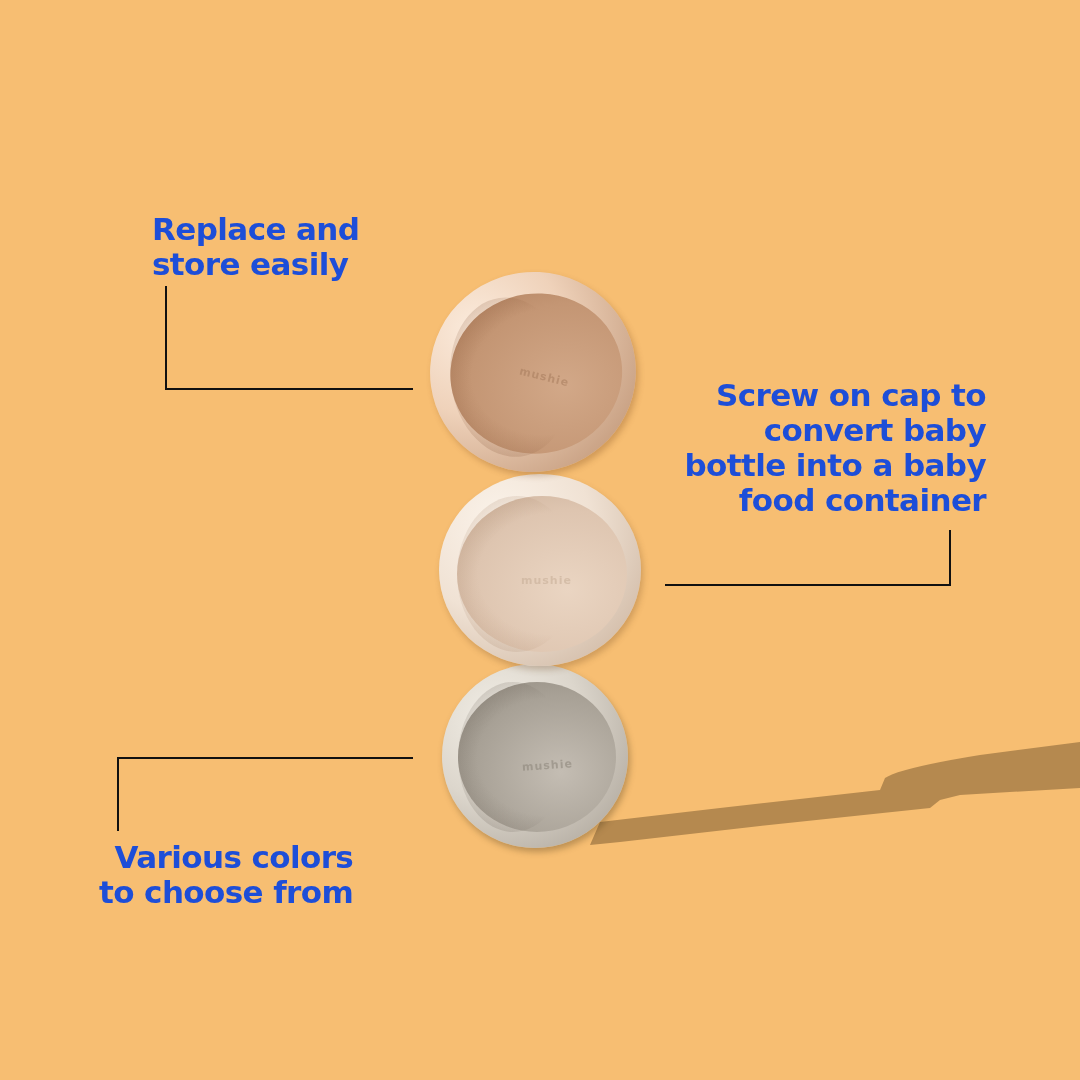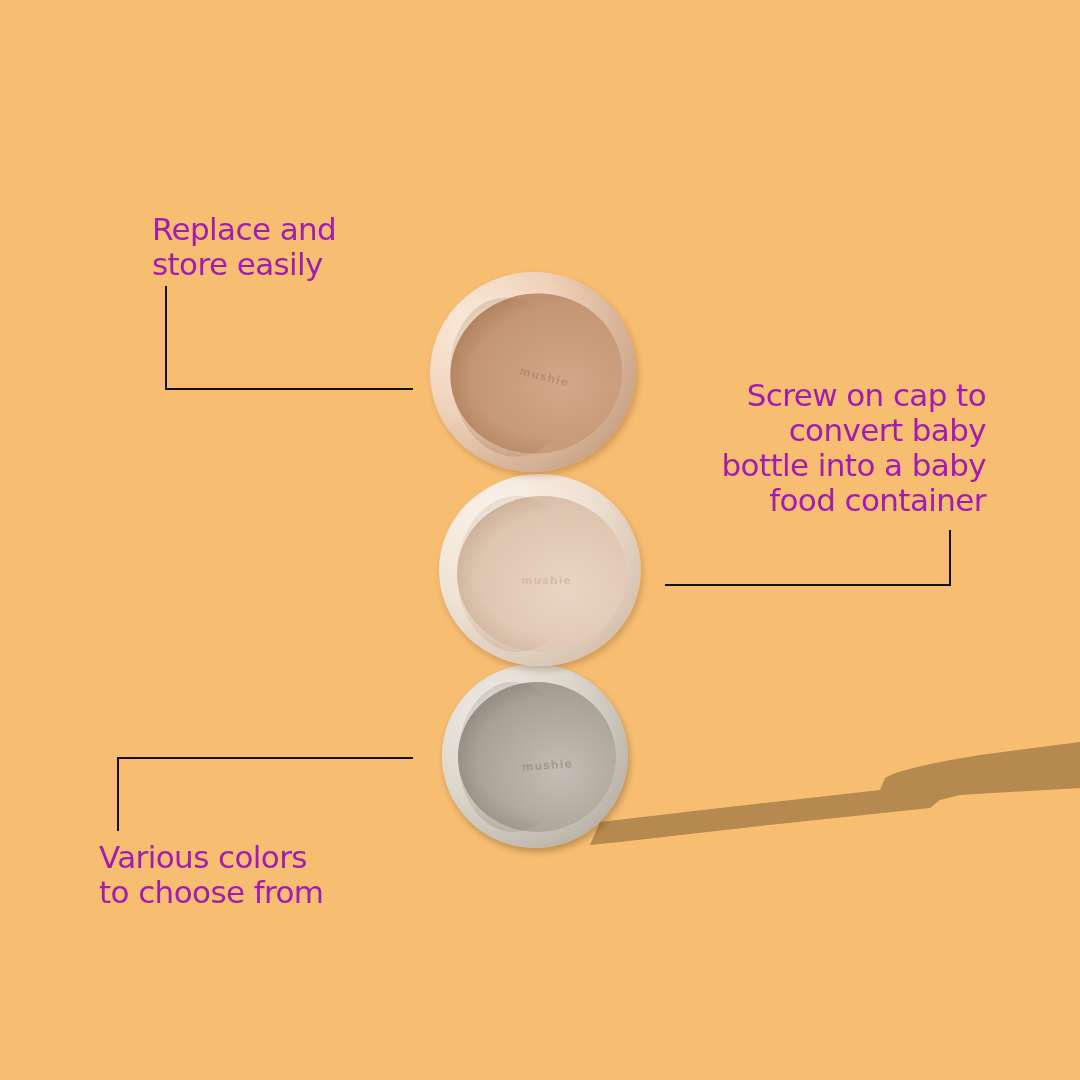--- a/index.html
+++ b/index.html
@@ -17,23 +17,23 @@
     }
     .canvas {
       position: absolute;
       inset: 0;
       background: #F7BE72;
     }
     .callout-text {
       position: absolute;
       font-size: 31px;
       line-height: 35px;
-      font-weight: 400;
+      font-weight: 700;
       letter-spacing: -0.6px;
-      color: #a21caf;
+      color: #1d4ed8;
       white-space: pre-line;
     }
     .callout-text.right {
       text-align: right;
     }
     .line {
       position: absolute;
       background: #111111;
     }
     .shadow {
@@ -115,16 +115,16 @@
 
   <div class="callout-text right" style="right:94px; top:378px;">Screw on cap to
 convert baby
 bottle into a baby
 food container</div>
   <div class="line" style="left:949px; top:530px; width:2px; height:56px;"></div>
   <div class="line" style="left:665px; top:584px; width:286px; height:2px;"></div>
 
   <div class="line" style="left:117px; top:757px; width:296px; height:2px;"></div>
   <div class="line" style="left:117px; top:757px; width:2px; height:74px;"></div>
-  <div class="callout-text" style="left:99px; top:840px;">Various colors
+  <div class="callout-text" style="left:99px; top:840px;text-align:right;">Various colors
 to choose from</div>
 
 </div>
 
 </body></html>

